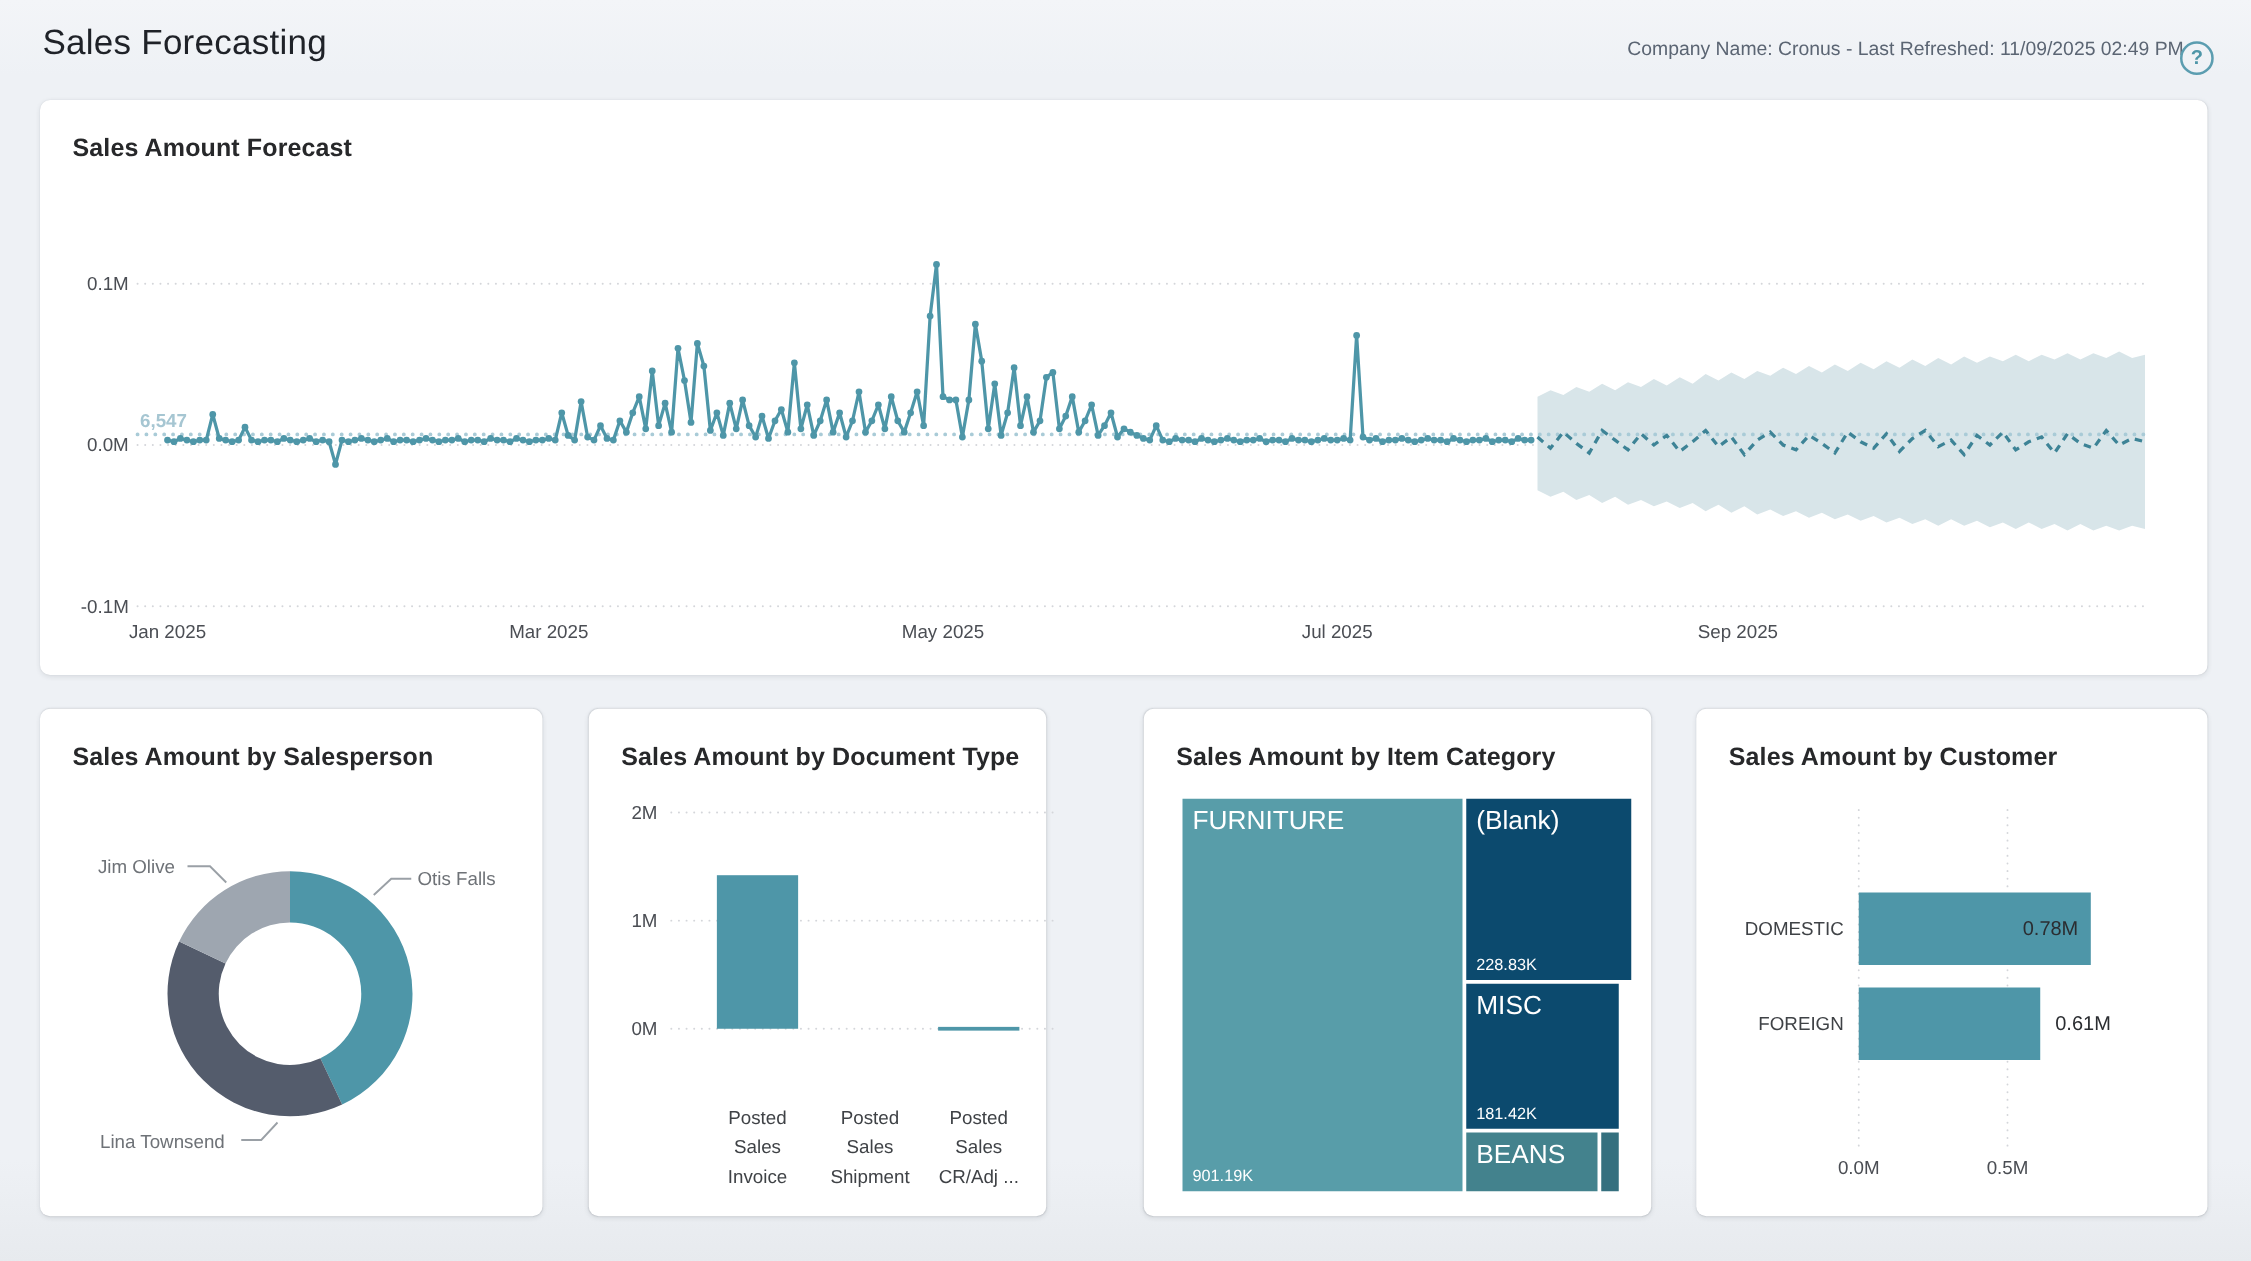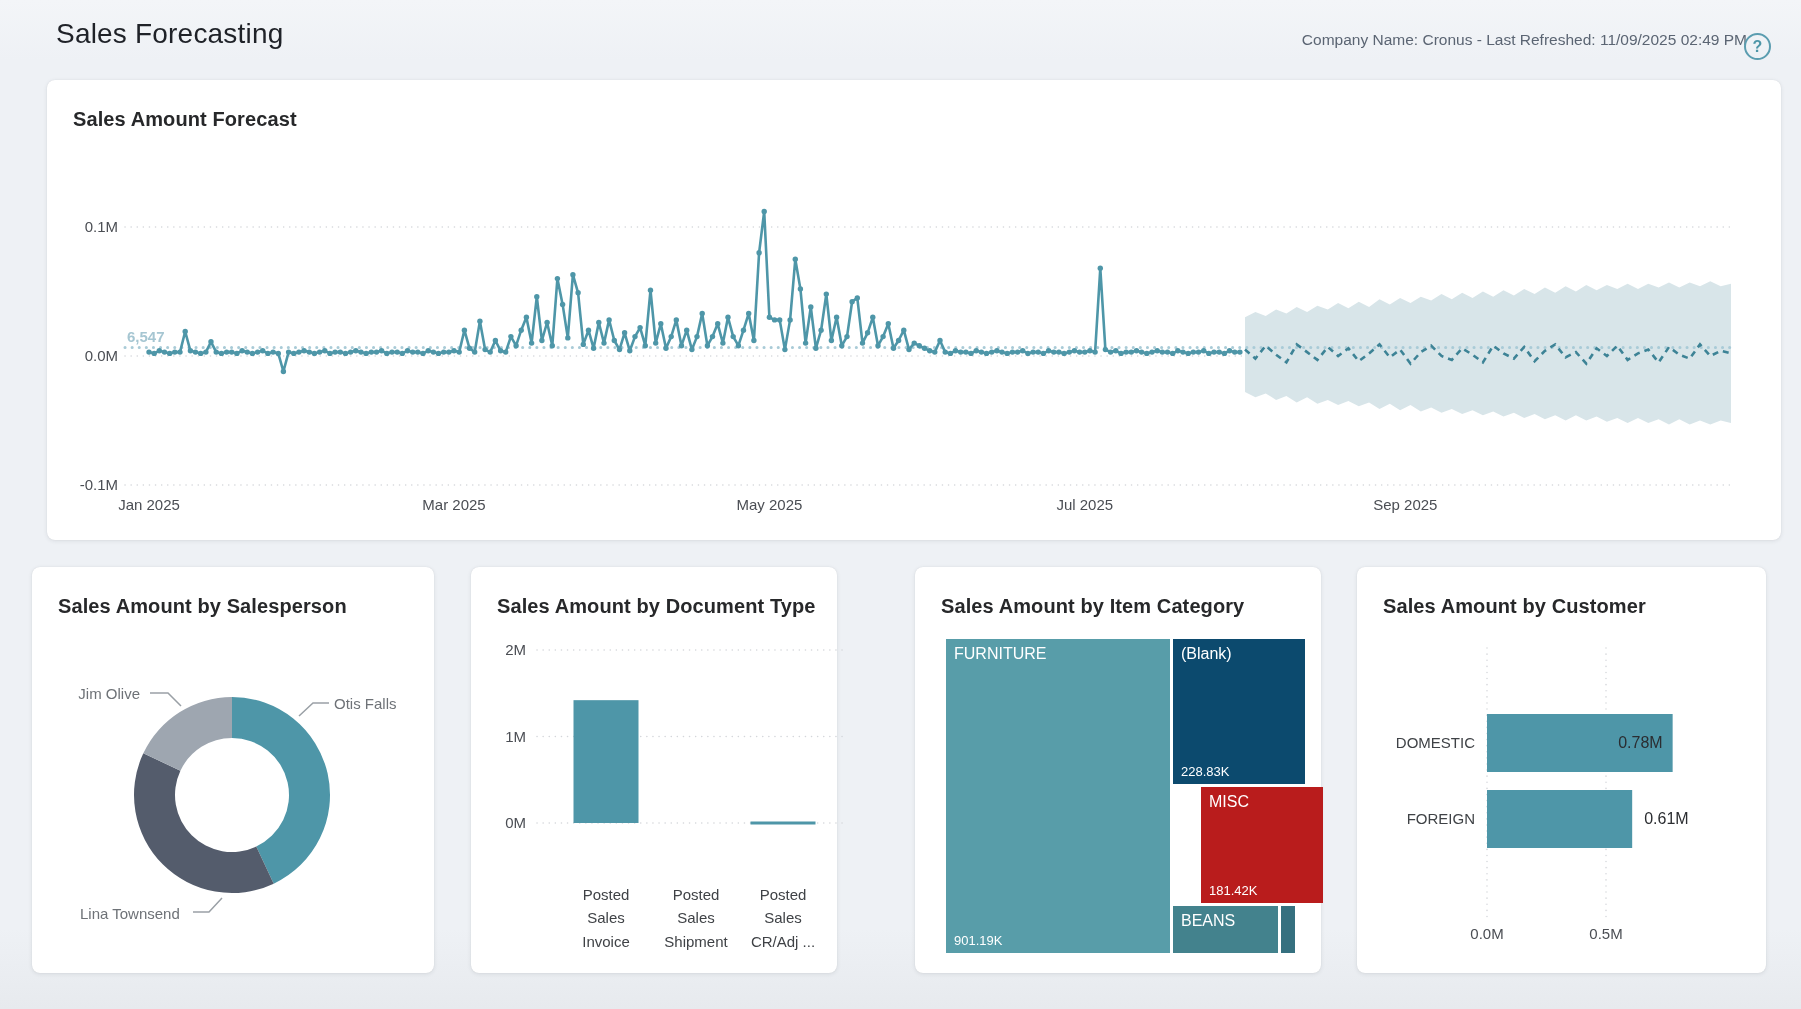--- a/index.html
+++ b/index.html
@@ -3,35 +3,35 @@
 <meta charset="utf-8">
 <style>
   * { margin:0; padding:0; box-sizing:border-box; }
   html,body { width:1801px; height:1009px; }
   body {
     font-family:"Liberation Sans", sans-serif;
     background:linear-gradient(180deg,#f3f5f8 0%, #eef1f5 6%, #eef1f5 92%, #e7eaee 100%);
     position:relative; overflow:hidden; color:#252423;
   }
   .header { position:absolute; left:0; top:0; width:1801px; height:70px; }
-  .page-title { position:absolute; left:34px; top:18px; font-size:28px; font-weight:400; color:#1f2228; letter-spacing:.2px;margin-left:22px; }
+  .page-title { position:absolute; left:34px; top:18px; font-size:28px; font-weight:400; color:#1f2228; letter-spacing:.2px; }
   .meta { position:absolute; right:54px; top:31px; font-size:15.5px; color:#5b6573; }
   .help-icon { position:absolute; right:30px; top:33px; width:27px; height:27px; border:2px solid #5b9db0; border-radius:50%;
     color:#4e96a8; font-size:16px; font-weight:700; display:flex; align-items:center; justify-content:center; cursor:pointer; background:transparent; }
   .card { position:absolute; background:#ffffff; border-radius:8px; box-shadow:0 1px 4px rgba(40,50,60,.10), 0 0 1px rgba(40,50,60,.12); }
   .card-title { position:absolute; left:26px; top:28px; font-size:20px; font-weight:700; color:#27282a; letter-spacing:.1px; }
-  #forecast-card { left:32px; top:80px; width:1734px; height:460px;margin-left:15px; }
+  #forecast-card { left:32px; top:80px; width:1734px; height:460px; }
   #card-salesperson { left:32px;  top:567px; width:402px; height:406px; }
   #card-doctype     { left:471px; top:567px; width:366px; height:406px; }
   #card-itemcat     { left:915px; top:567px; width:406px; height:406px; }
   #card-customer    { left:1357px;top:567px; width:409px; height:406px; }
   svg text { font-family:"Liberation Sans", sans-serif; }
   .treemap-wrap { position:absolute; left:31px; top:72px; width:349px; height:314px; }
   .tm-tile { position:absolute; overflow:hidden; cursor:pointer; }
-  .tm-name { position:absolute; left:8px; top:6px; color:#fff; font-size:16px; }
+  .tm-name { position:absolute; left:8px; top:6px; color:#fff; font-size:21px; }
   .tm-val  { position:absolute; left:8px; bottom:5px; color:#fff; font-size:13px; }
   .callout { position:absolute; font-size:15px; color:#6e7277; white-space:nowrap; }
   .xlab3 { position:absolute; font-size:15px; color:#3f4246; text-align:center; white-space:pre-line; line-height:1.55; width:120px; }
 </style>
 </head>
 <body>
 
 <div class="header">
   <div class="page-title">Sales Forecasting</div>
   <div class="meta">Company Name: Cronus - Last Refreshed: 11/09/2025 02:49 PM</div>
@@ -316,21 +316,21 @@
   <div class="card-title">Sales Amount by Item Category</div>
   <div class="treemap-wrap" id="treemap">
       <div class="tm-tile" style="left: 0px; top: 0px; width: 224px; height: 314px; background: rgb(88, 157, 169);">
         <span class="tm-name">FURNITURE</span>
         <span class="tm-val">901.19K</span>
       </div>
       <div class="tm-tile" style="left: 227px; top: 0px; width: 132px; height: 145px; background: #0c4a6e;">
         <span class="tm-name">(Blank)</span>
         <span class="tm-val">228.83K</span>
       </div>
-      <div class="tm-tile" style="left: 227px; top: 148px; width: 122px; height: 116px; background: #b91c1c; margin-left: 28px;">
+      <div class="tm-tile" style="left: 227px; top: 148px; width: 122px; height: 116px; background: #0c4a6e;">
         <span class="tm-name">MISC</span>
         <span class="tm-val">181.42K</span>
       </div>
       <div class="tm-tile" style="left: 227px; top: 267px; width: 105px; height: 47px; background: rgb(67, 130, 141);">
         <span class="tm-name">BEANS</span>
       </div>
       <div class="tm-tile" style="left: 335px; top: 267px; width: 14px; height: 47px; background: rgb(53, 112, 127);"></div>
     </div>
 </div>
 

